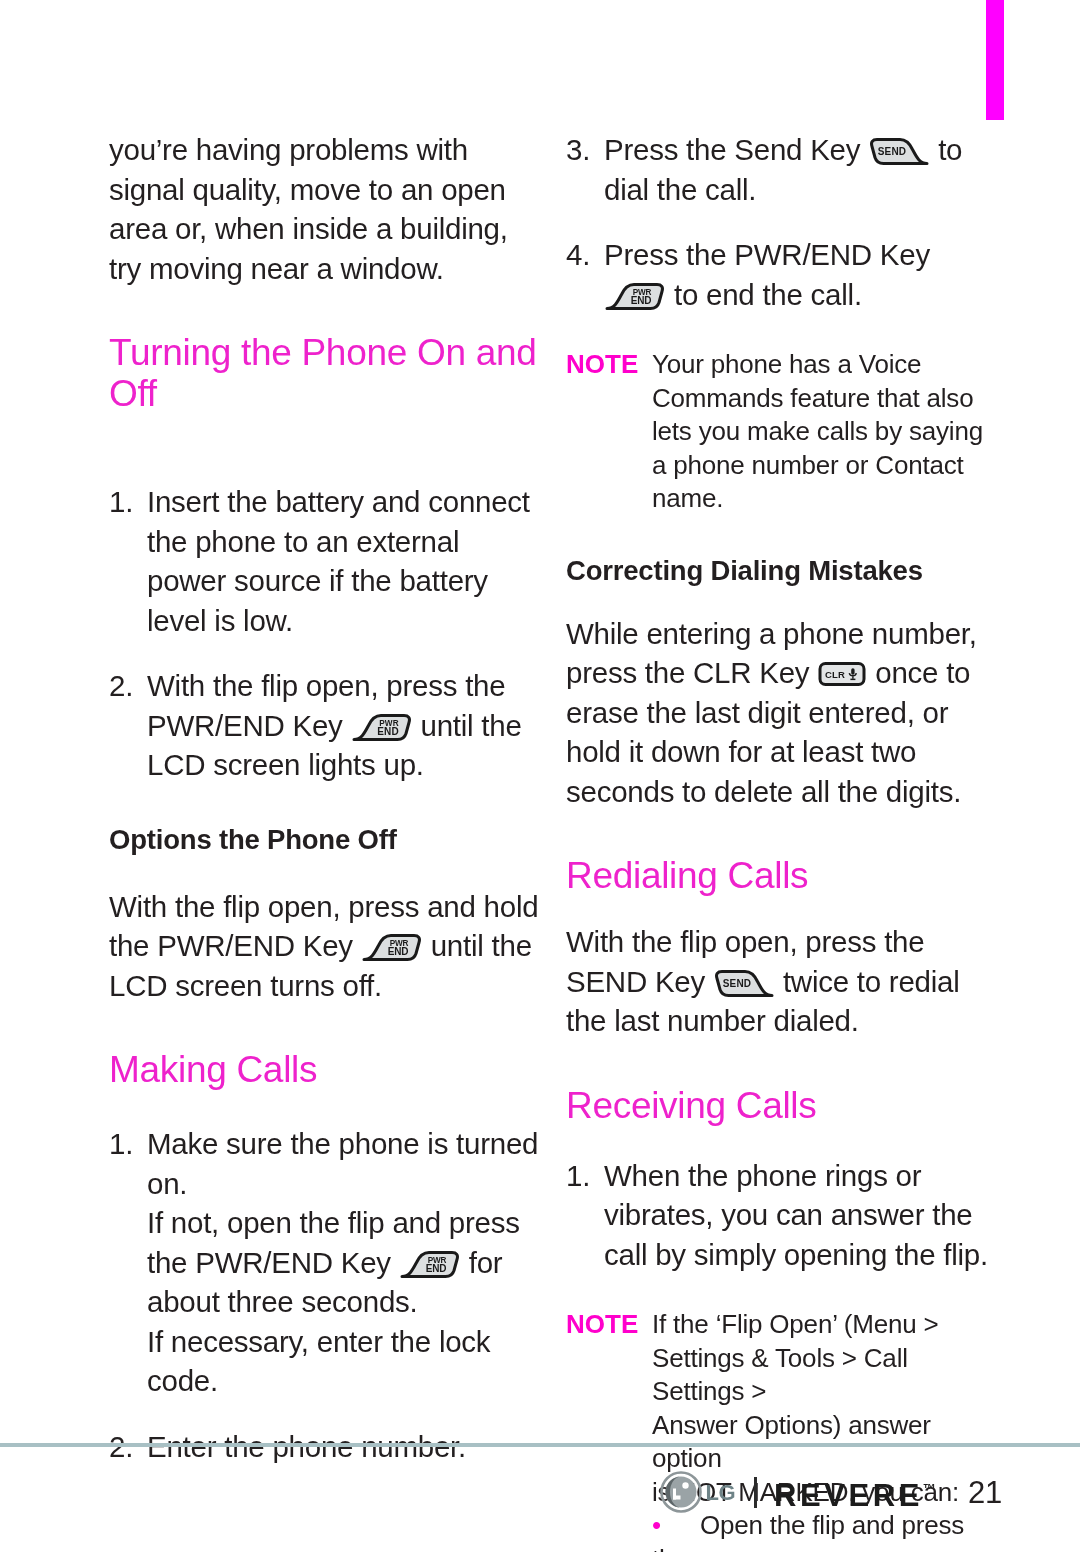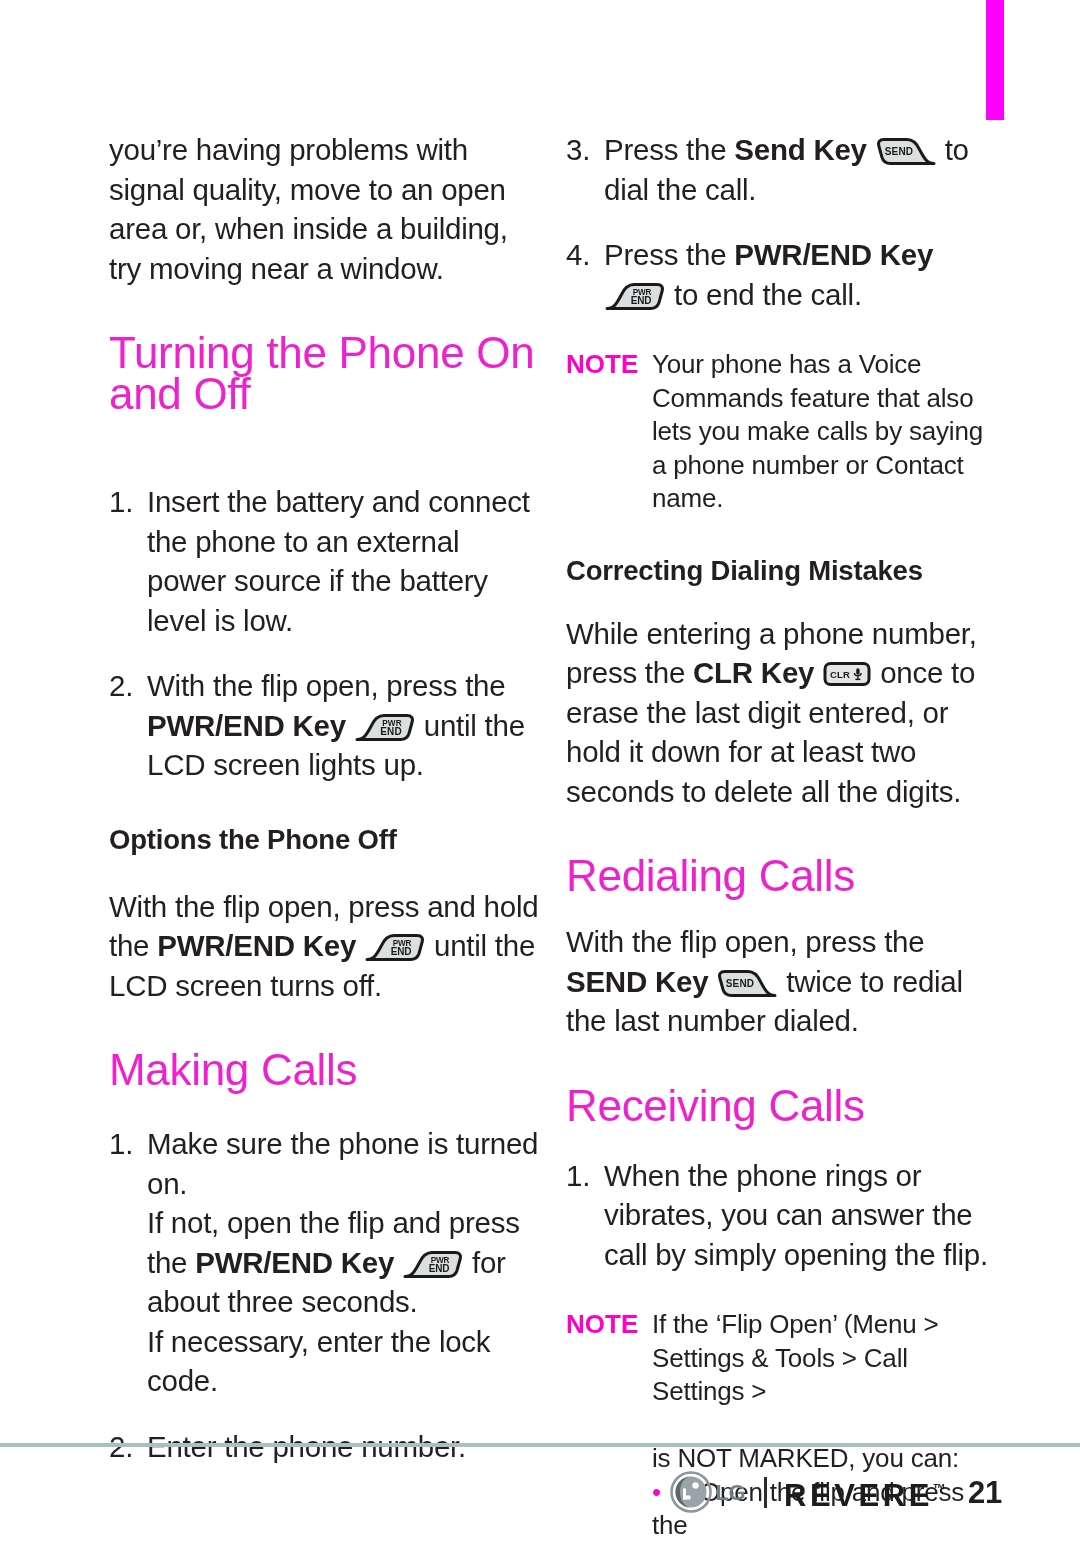--- a/index.html
+++ b/index.html
@@ -49,36 +49,36 @@
 
   .body-text {
     font-size: 29.5px;
     line-height: 39.5px;
     font-weight: 400;
     letter-spacing: -0.25px;
     color: #231f20;
   }
 
   .h-section {
-    font-size: 44px;
+    font-size: 37px;
     line-height: 41px;
     font-weight: 400;
     letter-spacing: -0.3px;
     color: #ee22cc;
   }
 
   .h-sub {
     font-size: 27.5px;
     line-height: 34px;
     font-weight: 700;
     letter-spacing: -0.2px;
     color: #231f20;
   }
 
-  .bold { font-weight: 700; }
+  .bold { font-weight: 400; }
   .sp-26 { height: 26px; }
   .sp-30 { height: 30px; }
   .sp-34 { height: 34px; }
   .sp-38 { height: 38px; }
   .sp-44 { height: 44px; }
 
   
   .num-item {
     display: flex;
     align-items: flex-start;
@@ -182,24 +182,23 @@
   }
   .brand-tm {
     font-size: 13px;
     vertical-align: 13px;
     letter-spacing: 0;
     color: #1c1c1c;
   }
   .page-num {
     font-size: 31px;
     color: #231f20;
-    margin-left: 22px;
+    margin-left: 32px;
     line-height: 31px;
     letter-spacing: -0.3px;
-    font-weight: bold;
   }
 </style>
 </head>
 <body>
 
 <div class="edge-tab"></div>
 
 <div class="page">
 
   <div class="col col-left">
@@ -346,21 +345,21 @@
 
     <div class="num-item">
       <span class="num">1.</span>
       <span class="num-body">When the phone rings or vibrates, you can answer the call by simply opening the flip.</span>
     </div>
 
     <div class="sp-34"></div>
 
     <div class="note">
       <span class="note-label">NOTE</span>
-      <span class="note-body"><span>If the ‘Flip Open’ (Menu &gt;</span><br><span>Settings &amp; Tools &gt; Call Settings &gt;</span><br><br><span>is NOT MARKED, you can:</span><br><span class="note-bullet">•</span>
+      <span class="note-body"><span>If the ‘Flip Open’ (Menu &gt;</span><br><span>Settings &amp; Tools &gt; Call Settings &gt;</span><br><span>Answer Options) answer option</span><br><span>is NOT MARKED, you can:</span><br><span class="note-bullet">•</span>
         <span class="note-bullet-text">Open the flip and press the</span></span>
     </div>
 
   </div>
 </div>
 
 <div class="footer-rule"></div>
 
 <div class="footer">
   <div class="footer-inner">

